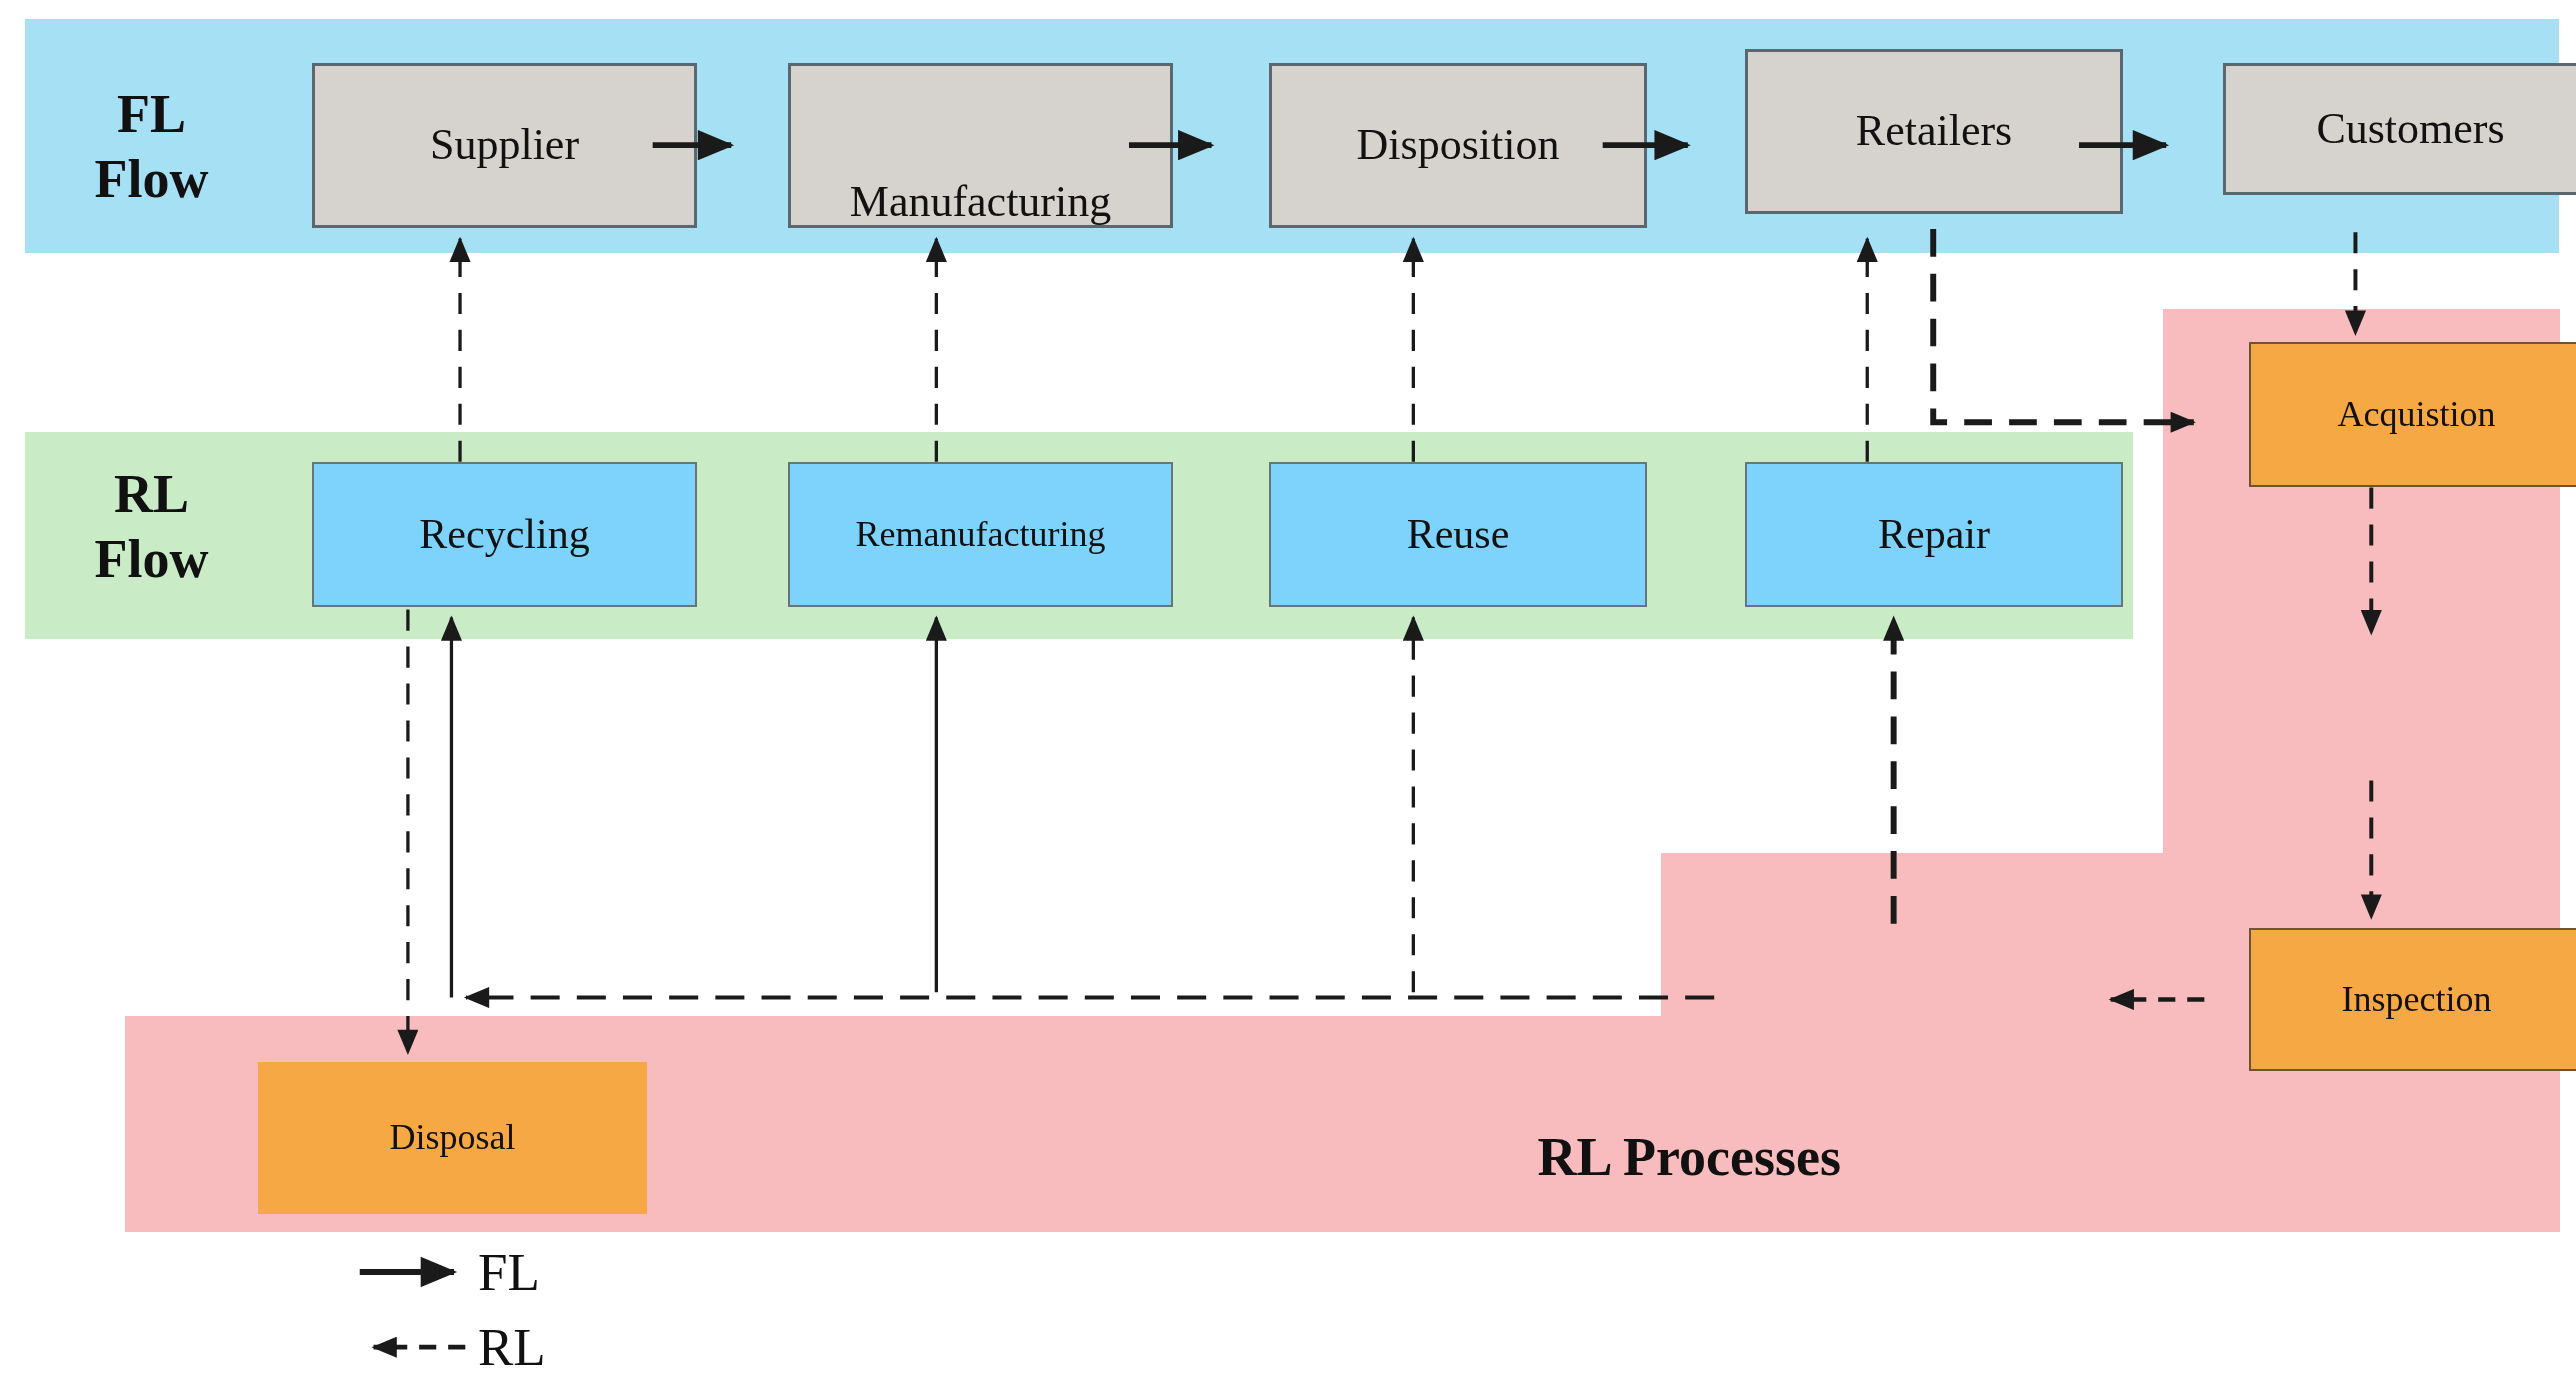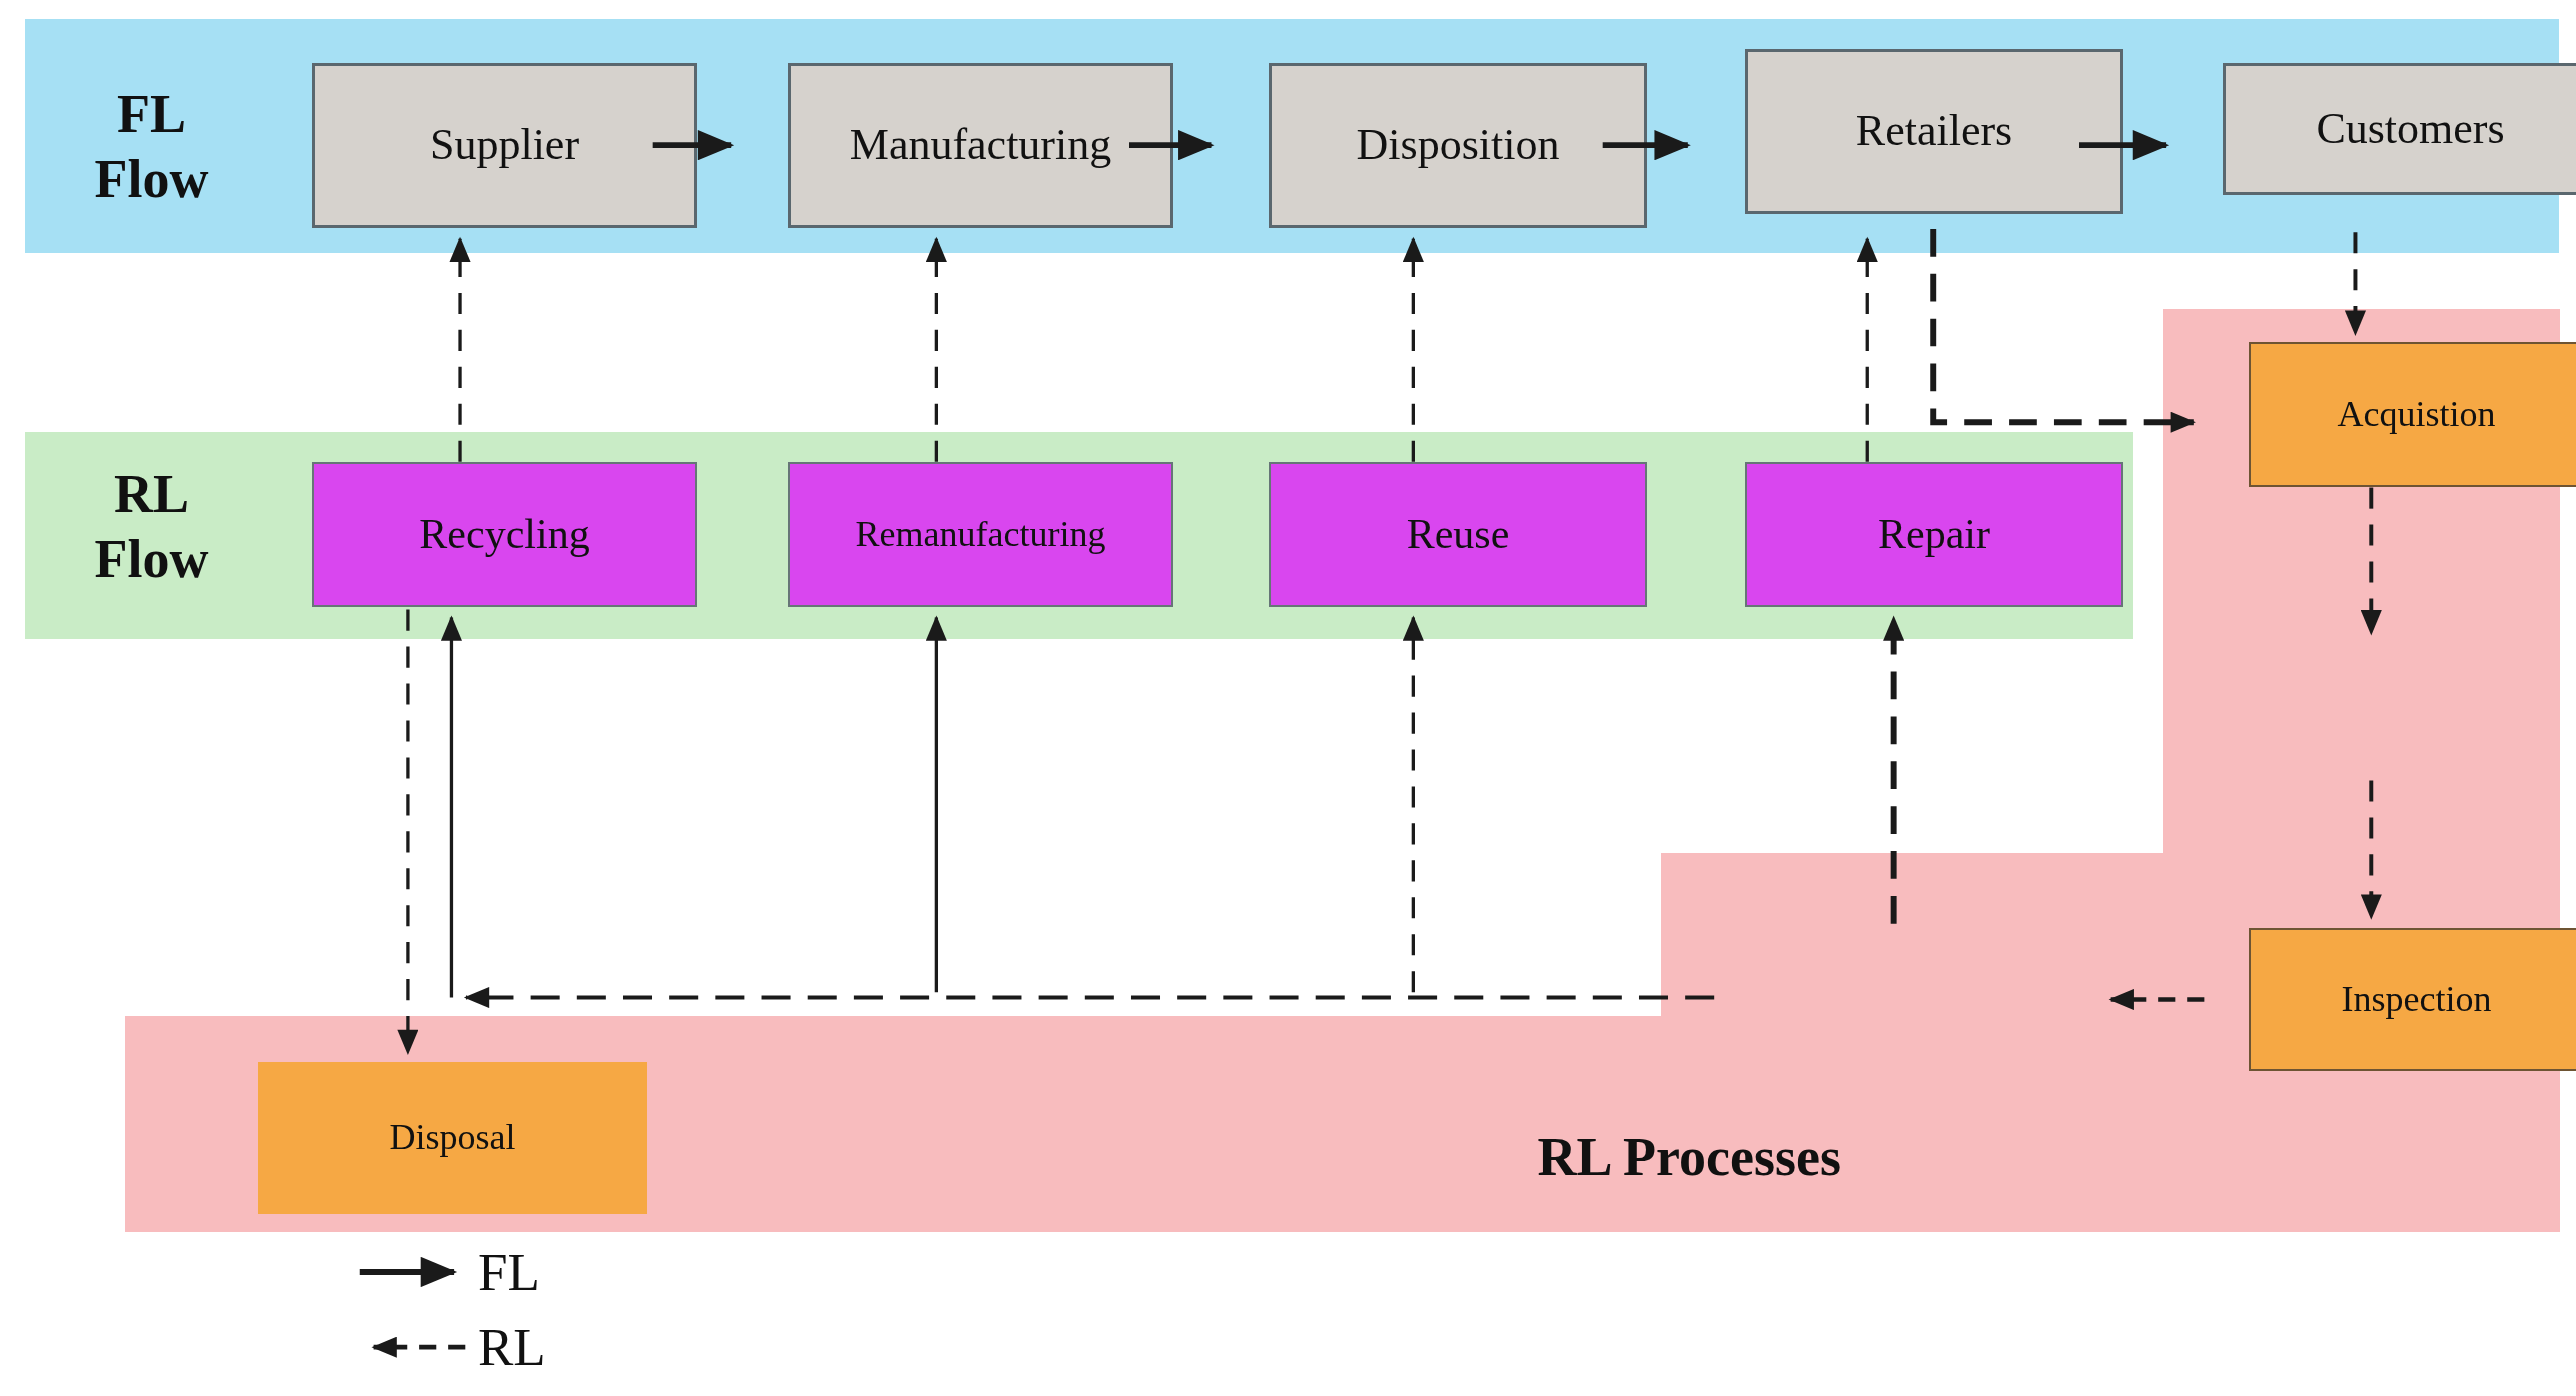--- a/index.html
+++ b/index.html
@@ -2,21 +2,21 @@
 <html style="font-size:10.6px"><head>
 <meta charset="utf-8">
 <style>
   html,body{margin:0;padding:0;background:#ffffff;}
   #canvas{position:relative;width:2576px;height:1396px;background:#ffffff;overflow:hidden;
           font-family:"Liberation Serif","DejaVu Serif",serif;color:#111111;}
   .band{position:absolute;}
   .box{position:absolute;display:flex;align-items:center;justify-content:center;
        text-align:center;box-sizing:border-box;line-height:1.05;margin-left:44px;}
   .gray{background:#d6d2cd;border:3.3px solid #5a676e;font-size:44px;}
-  .rlb{background:#d946ef;border:2.6px solid #667577;font-size:42px;}
+  .rlb{background:#7dd3fc;border:2.6px solid #667577;font-size:42px;}
   .org{background:#f6a844;border:2.6px solid #6e5433;font-size:36px;}
   .small{font-size:36px;}
   .noborder{border:none;}
   .flowlabel{position:absolute;font-weight:bold;font-size:54px;line-height:1.2;text-align:center;}
   .regionlabel{position:absolute;font-weight:bold;font-size:54px;text-align:right;}
   #svglayer{position:absolute;left:0;top:0;width:2576px;height:1396px;pointer-events:none;}
   .legend-text{position:absolute;font-size:53px;line-height:62px;}
   .edge{fill:none;stroke:#1a1a1a;}
   .flsolid{stroke-width:9;}
   .rld{stroke-width:5;stroke-dasharray:32 24;}
@@ -43,21 +43,21 @@
   </div>
   <div class="flowlabel" style="left:59px;top:462px;width:185px;">
     <div>RL</div>
     <div>Flow</div>
   </div>
   <div class="regionlabel" style="left:1313px;top:1126px;width:528px;">RL Processes</div>
 
   <div class="box gray" style="left:268px;top:63px;width:385px;height:165px;">
     <span>Supplier</span>
     </div>
-  <div class="box gray" style="left:744px;top:63px;width:385px;height:165px;">
+  <div class="box gray" style="left:744px;top:63px;width:385px;height:165px;align-items:flex-end;">
     <span>Manufacturing</span>
     </div>
   <div class="box gray" style="left:1225px;top:63px;width:378px;height:165px;">
     <span>Disposition</span>
     </div>
   <div class="box gray" style="left:1701px;top:49px;width:378px;height:165px;">
     <span>Retailers</span>
     </div>
   <div class="box gray" style="left:2179px;top:63px;width:375px;height:132px;">
     <span>Customers</span>

